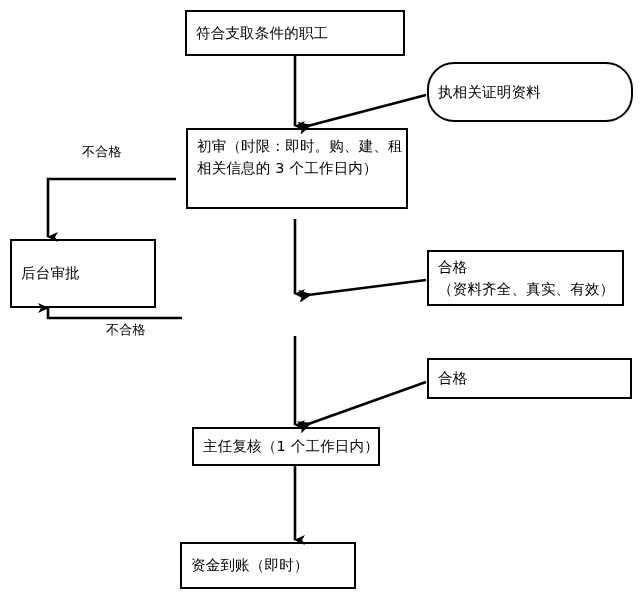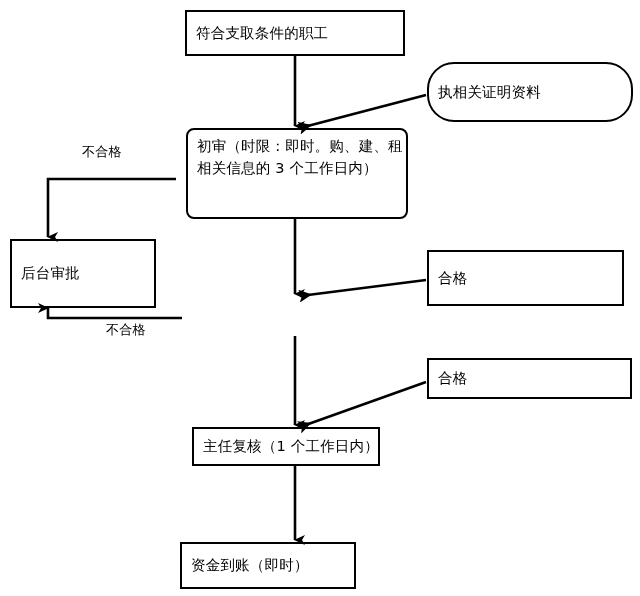--- a/index.html
+++ b/index.html
@@ -77,31 +77,32 @@
   </svg>
 
   <div class="node" style="left:185px;top:10px;width:220px;height:46px;">
     <div class="line">符合支取条件的职工</div>
   </div>
 
   <div class="node" style="left:427px;top:62px;width:206px;height:60px;border-radius:27px;">
     <div class="line">执相关证明资料</div>
   </div>
 
-  <div class="node top-align" style="left:186px;top:128px;width:222px;height:91px;border-radius:8px;">
+  <div class="node top-align" style="left:186px;top:128px;width:222px;height:81px;">
     <div class="line">初审（时限：即时。购、建、租</div>
     <div class="line">相关信息的 3 个工作日内）</div>
   </div>
 
   <div class="node" style="left:10px;top:239px;width:146px;height:69px;">
     <div class="line">后台审批</div>
   </div>
 
   <div class="node" style="left:427px;top:250px;width:197px;height:56px;">
     <div class="line">合格</div>
+    <div class="line">（资料齐全、真实、有效）</div>
   </div>
 
 
   <div class="node" style="left:427px;top:358px;width:205px;height:41px;">
     <div class="line">合格</div>
   </div>
 
   <div class="node" style="left:192px;top:427px;width:188px;height:39px;">
     <div class="line">主任复核（1 个工作日内）</div>
   </div>

